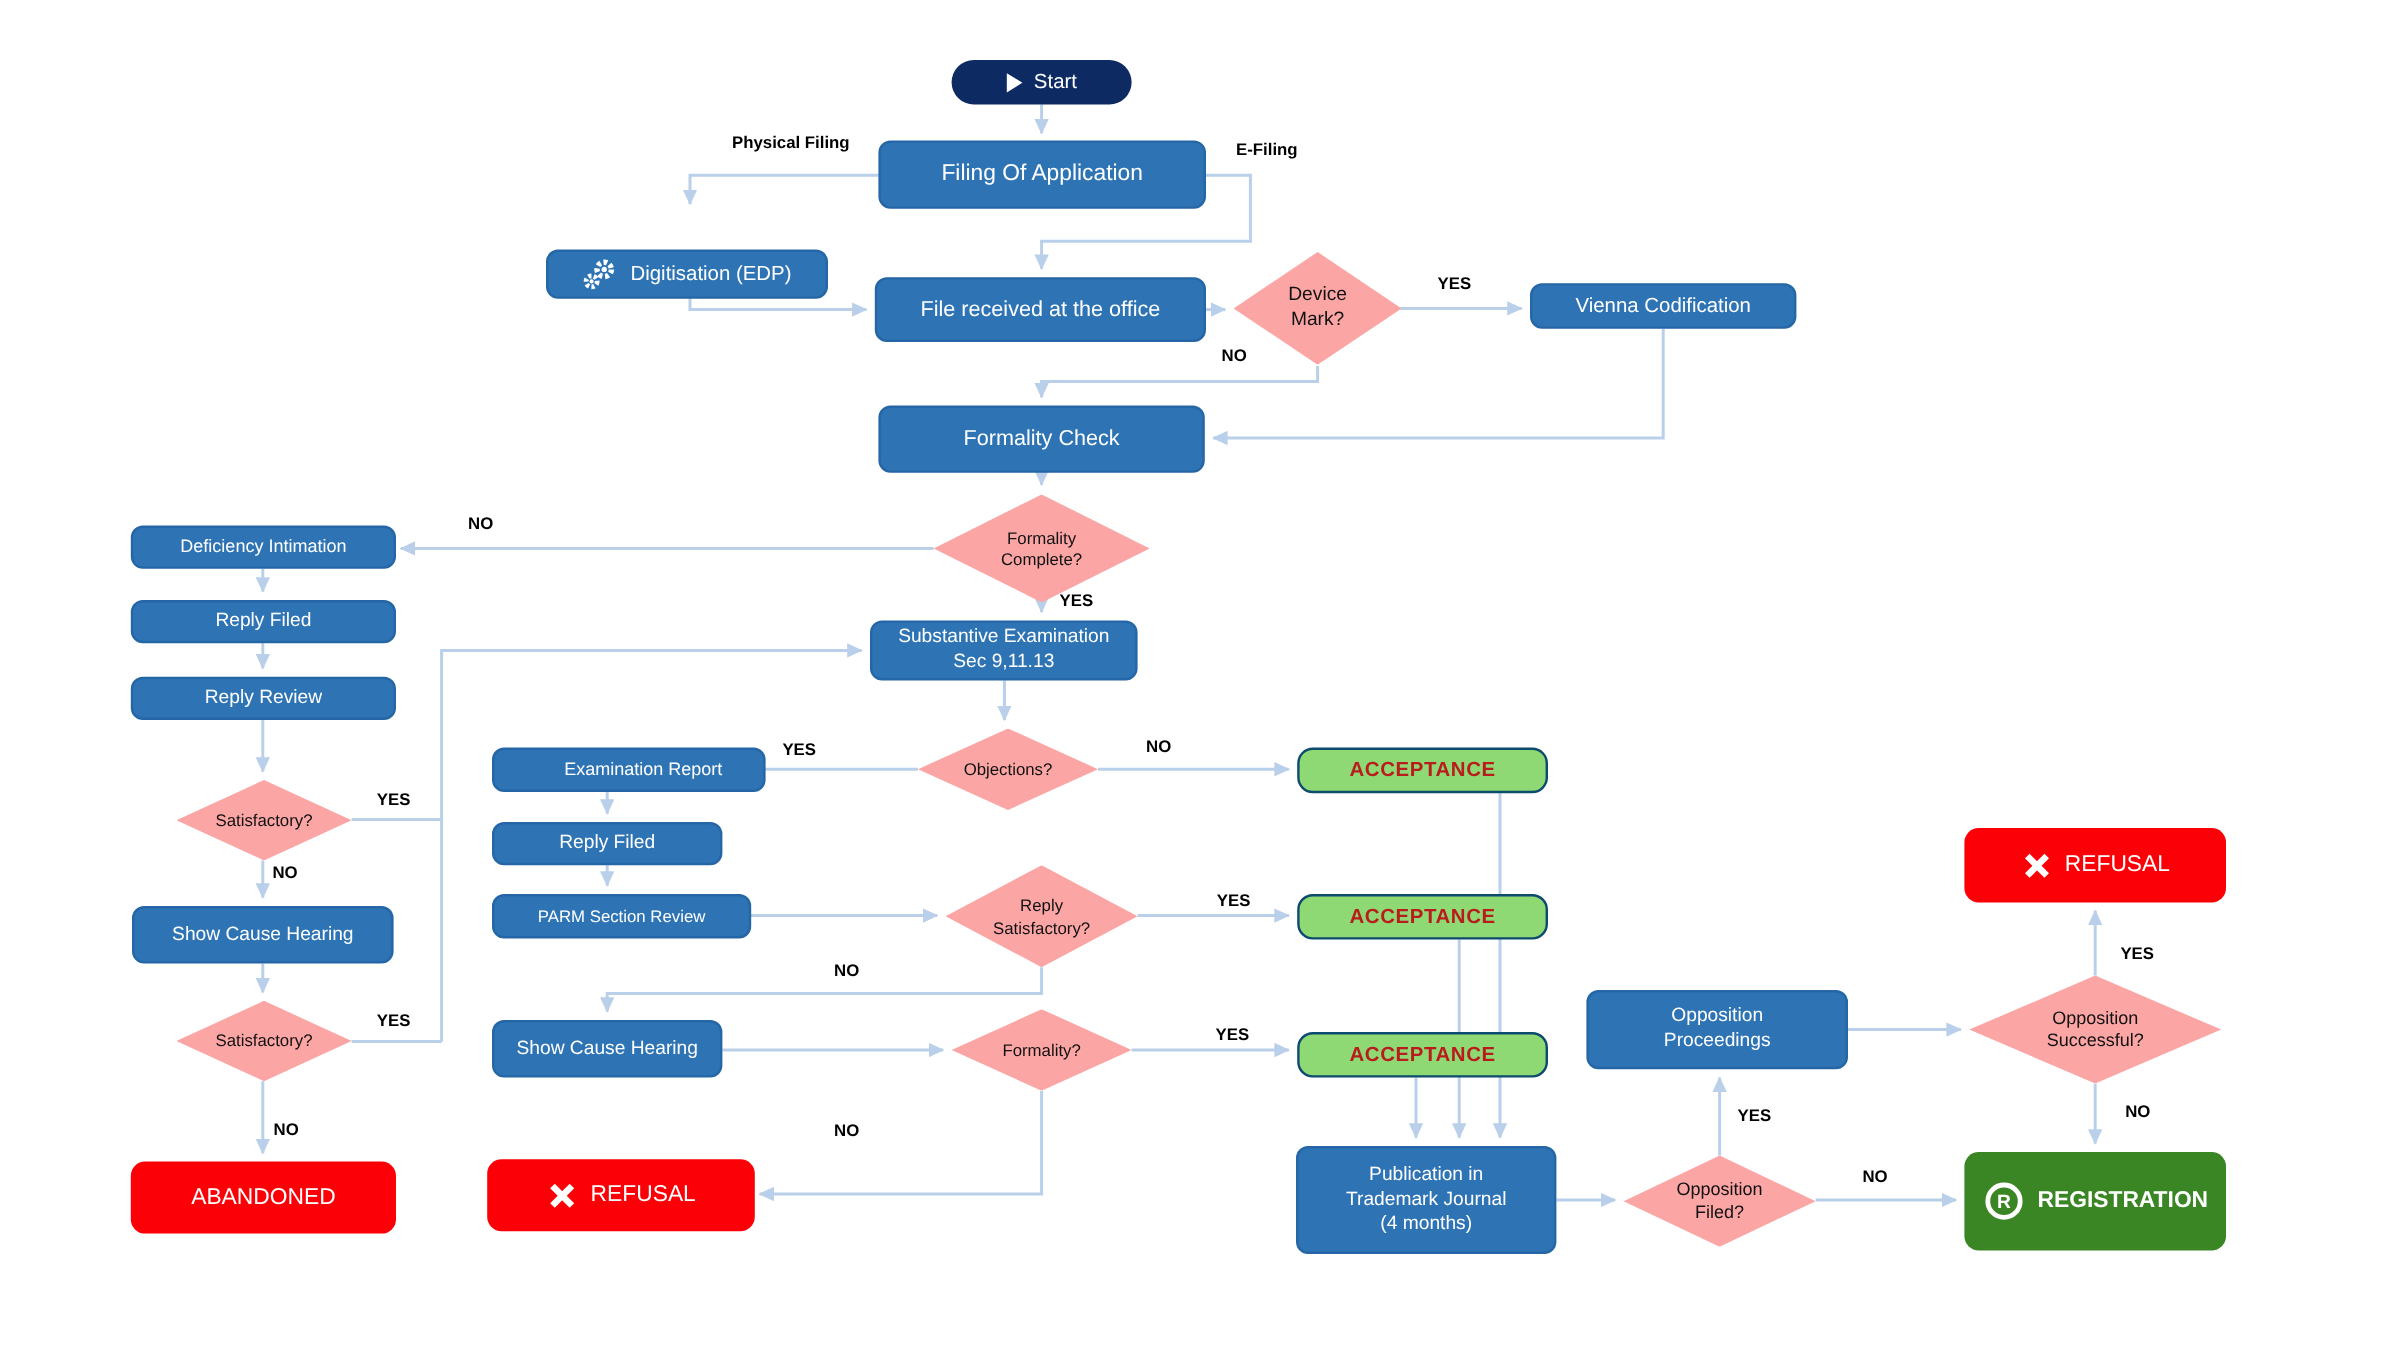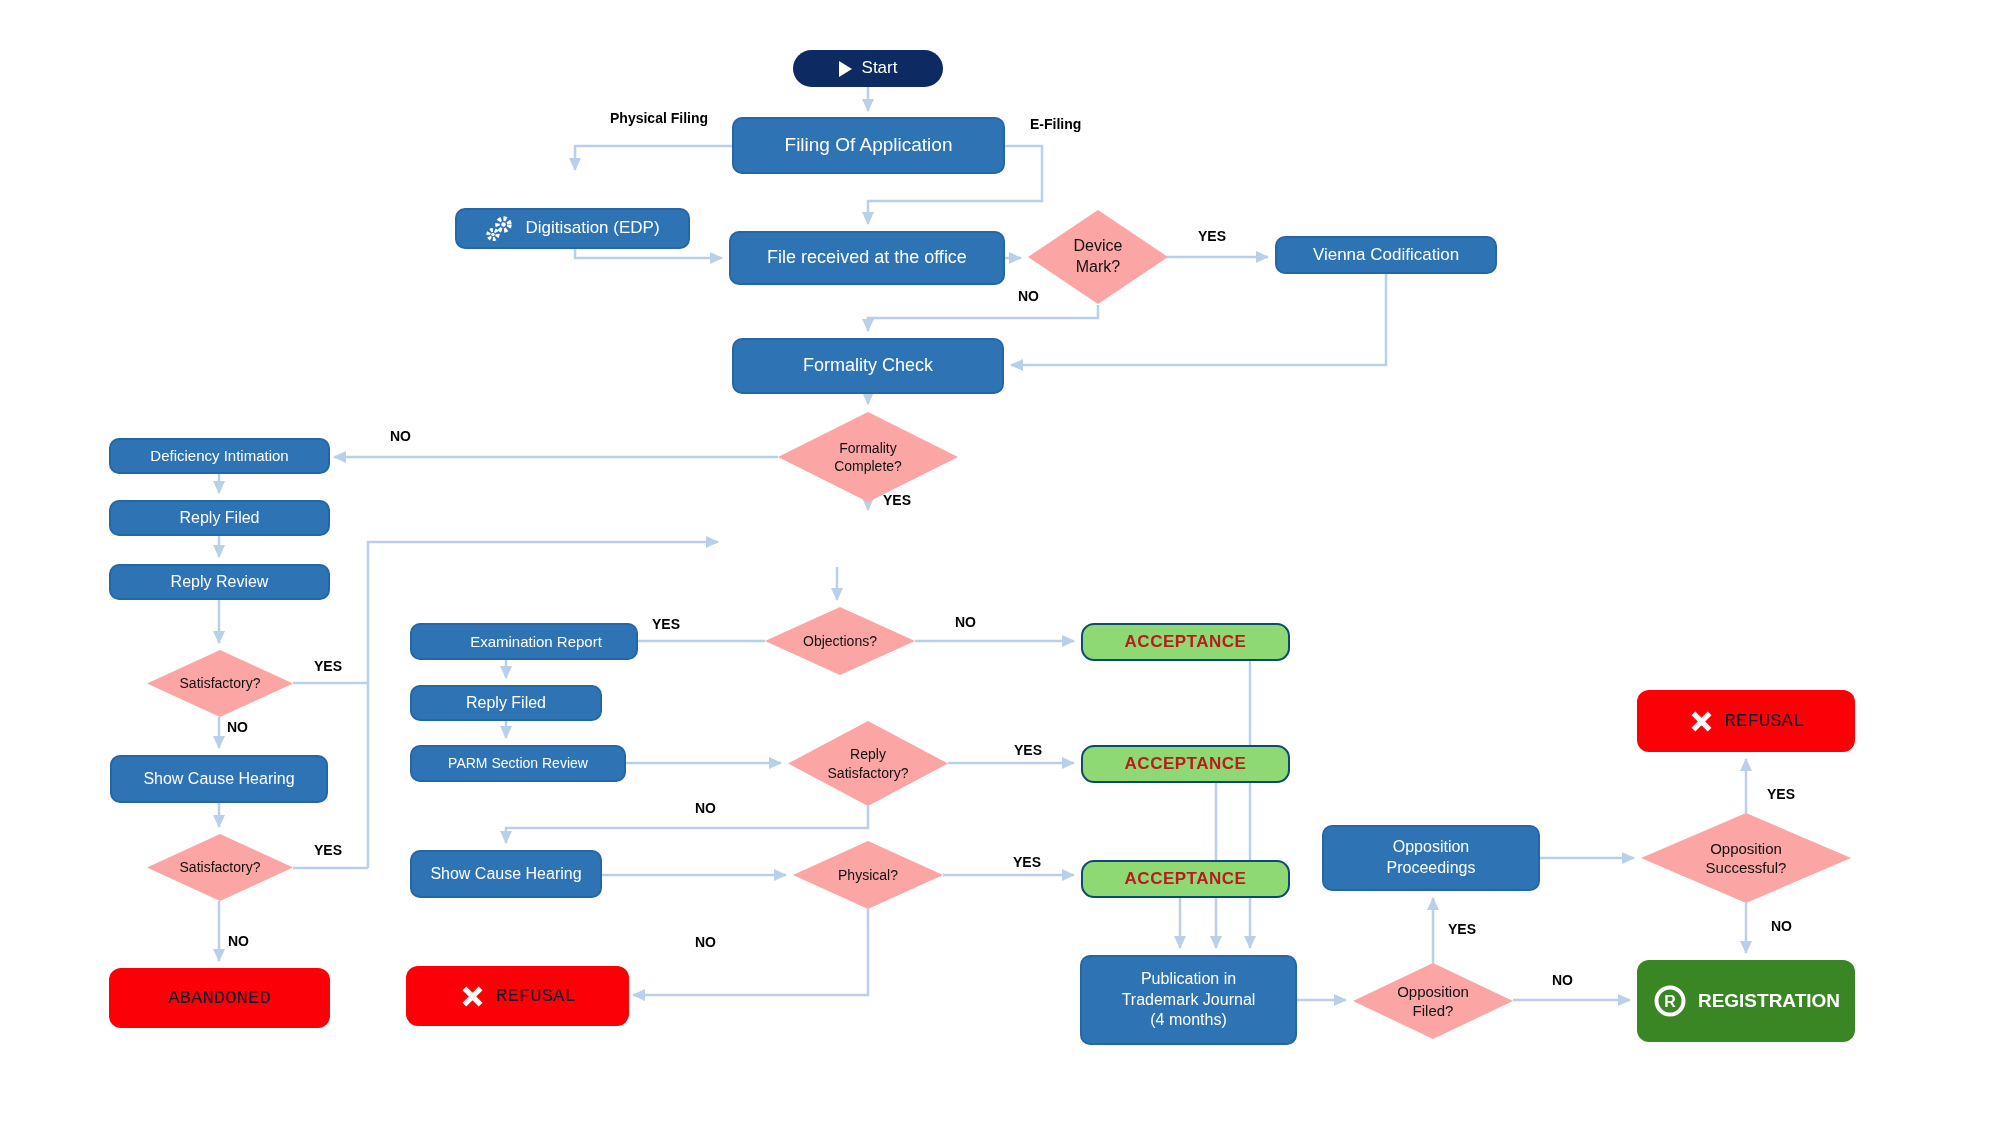--- a/index.html
+++ b/index.html
@@ -5,21 +5,21 @@
   html,body{margin:0;padding:0;background:#fff;}
   .stage{position:relative;width:2000px;height:1125px;background:#fff;
          font-family:"Liberation Sans","DejaVu Sans",sans-serif;overflow:hidden;}
   .wires{position:absolute;left:0;top:0;}
   .node{position:absolute;display:flex;align-items:center;justify-content:center;
         text-align:center;white-space:pre-line;box-sizing:border-box;line-height:1.3;}
   .proc{background:#2E74B5;border:2px solid #2566A6;border-radius:10px;color:#fff;}
   .dec{background:#fca5a5;color:#111;clip-path:polygon(50% 0,100% 50%,50% 100%,0 50%);}
   .ok{background:#8ED973;border:2px solid #0c4a6e;border-radius:13px;color:#b91c1c;
       font-weight:bold;letter-spacing:.5px;}
-  .bad{background:#FB0006;border-radius:12px;color:#0f172a;font-family:Liberation Mono, monospace;}
+  .bad{background:#FB0006;border-radius:12px;color:#ffffff;}
   .reg{background:#3A8624;border-radius:12px;color:#fff;font-weight:bold;}
   .startpill{background:#0D2A62;border-radius:19px;color:#fff;}
   .lbl{position:absolute;font-weight:bold;color:#000;font-size:14px;white-space:nowrap;}
   .icon{display:inline-flex;align-items:center;justify-content:center;margin-right:10px;}
   .play{width:0;height:0;border-left:13px solid #fff;border-top:8px solid transparent;
         border-bottom:8px solid transparent;}
 </style>
 </head>
 <body>
 
@@ -107,28 +107,30 @@
 Complete?</div>
 
   <div class="node proc" style="left:109px;top:438px;width:221px;height:36px;font-size:15px;">Deficiency Intimation</div>
   <div class="node proc" style="left:109px;top:500px;width:221px;height:36px;font-size:16px;">Reply Filed</div>
   <div class="node proc" style="left:109px;top:564px;width:221px;height:36px;font-size:16px;text-align:center;">Reply Review</div>
   <div class="node dec" style="left:147px;top:650px;width:146px;height:67px;font-size:14px;">Satisfactory?</div>
   <div class="node proc" style="left:110px;top:755px;width:218px;height:48px;font-size:16px;">Show Cause Hearing</div>
   <div class="node dec" style="left:147px;top:834px;width:146px;height:67px;font-size:14px;">Satisfactory?</div>
   <div class="node bad" style="left:109px;top:968px;width:221px;height:60px;font-size:19px;">ABANDONED</div>
 
+  <div class="node proc" style="left:725px;top:517px;width:223px;height:50px;font-size:16px;">Substantive Examination
+Sec 9,11.13</div>
   <div class="node dec" style="left:765px;top:607px;width:150px;height:68px;font-size:14px;">Objections?</div>
   <div class="node proc" style="left:410px;top:623px;width:228px;height:37px;font-size:15px;padding-left:24px;">Examination Report</div>
   <div class="node proc" style="left:410px;top:685px;width:192px;height:36px;font-size:16px;">Reply Filed</div>
   <div class="node proc" style="left:410px;top:745px;width:216px;height:37px;font-size:14px;">PARM Section Review</div>
   <div class="node dec" style="left:788px;top:721px;width:160px;height:85px;font-size:14px;">Reply
 Satisfactory?</div>
   <div class="node proc" style="left:410px;top:850px;width:192px;height:48px;font-size:16px;">Show Cause Hearing</div>
-  <div class="node dec" style="left:793px;top:841px;width:150px;height:68px;font-size:14px;">Physical?</div>
+  <div class="node dec" style="left:793px;top:841px;width:150px;height:68px;font-size:14px;">Formality?</div>
 
   <div class="node bad" style="left:406px;top:966px;width:223px;height:60px;font-size:19px;">
     <span class="icon">
       <svg width="27" height="27" viewBox="0 0 30 30">
         <path d="M6 6 L24 24 M24 6 L6 24" stroke="#fff" stroke-width="6"></path>
       </svg>
     </span>
     <span>REFUSAL</span>
   </div>
 

